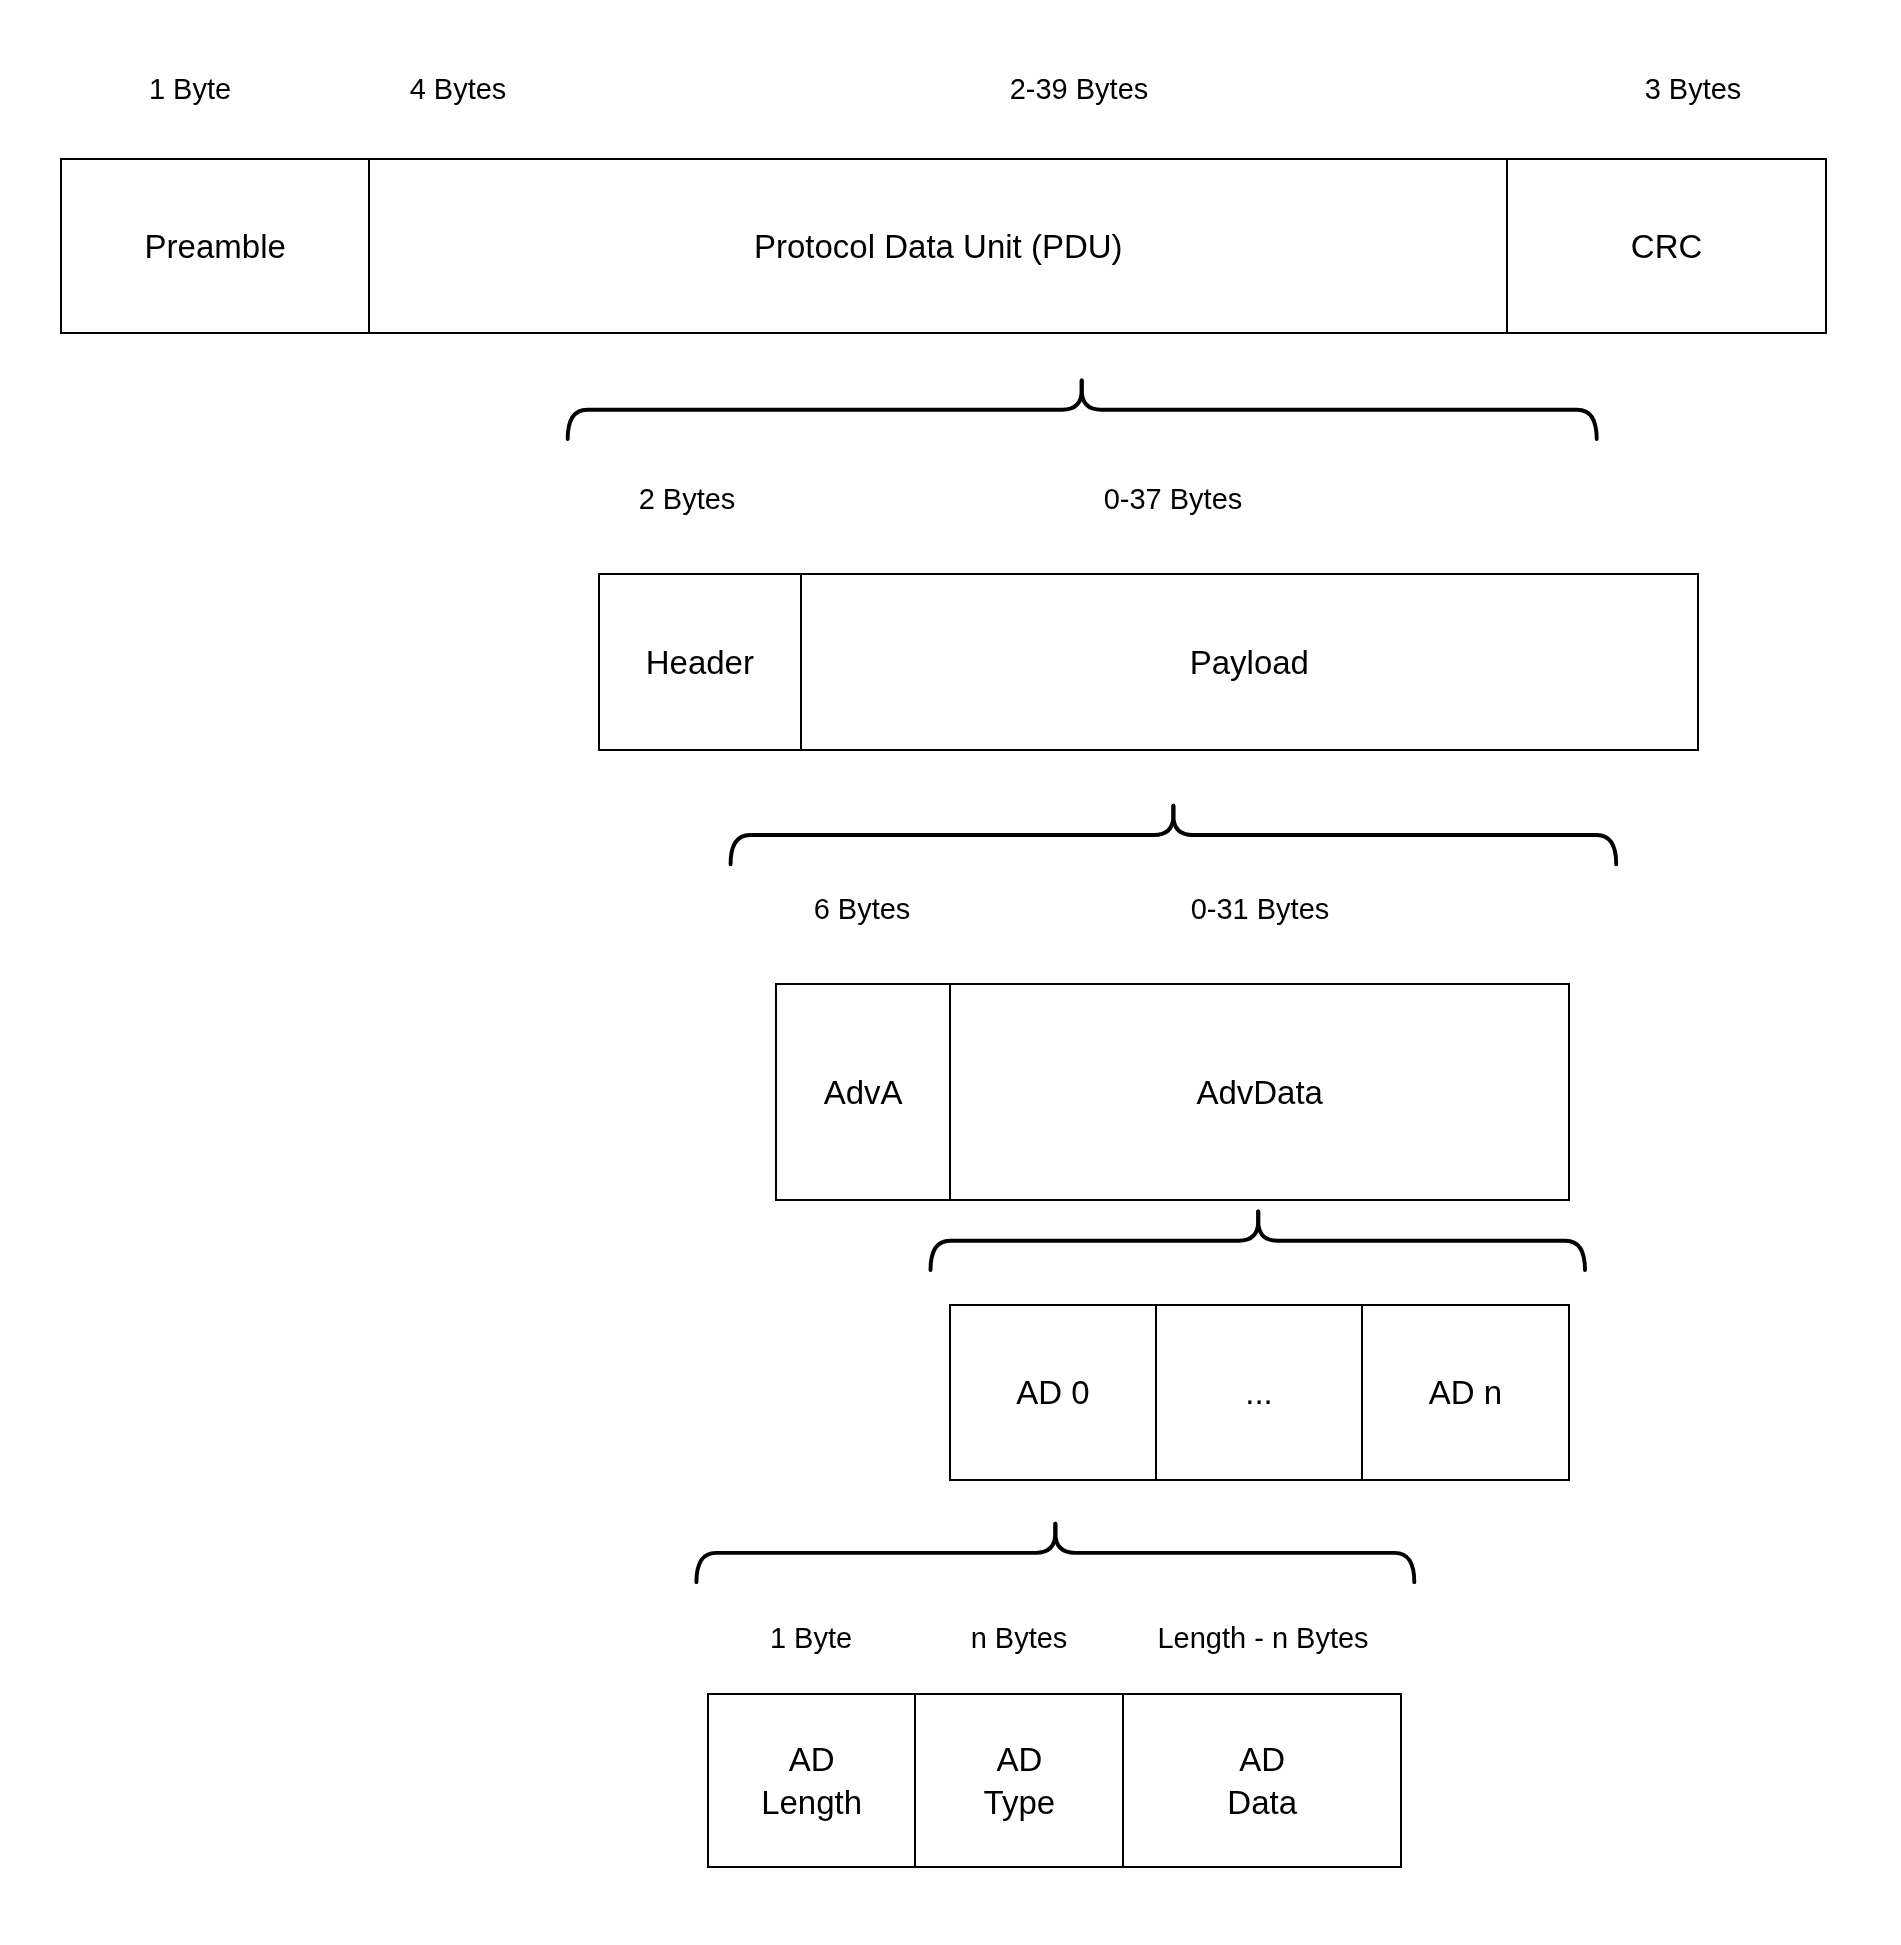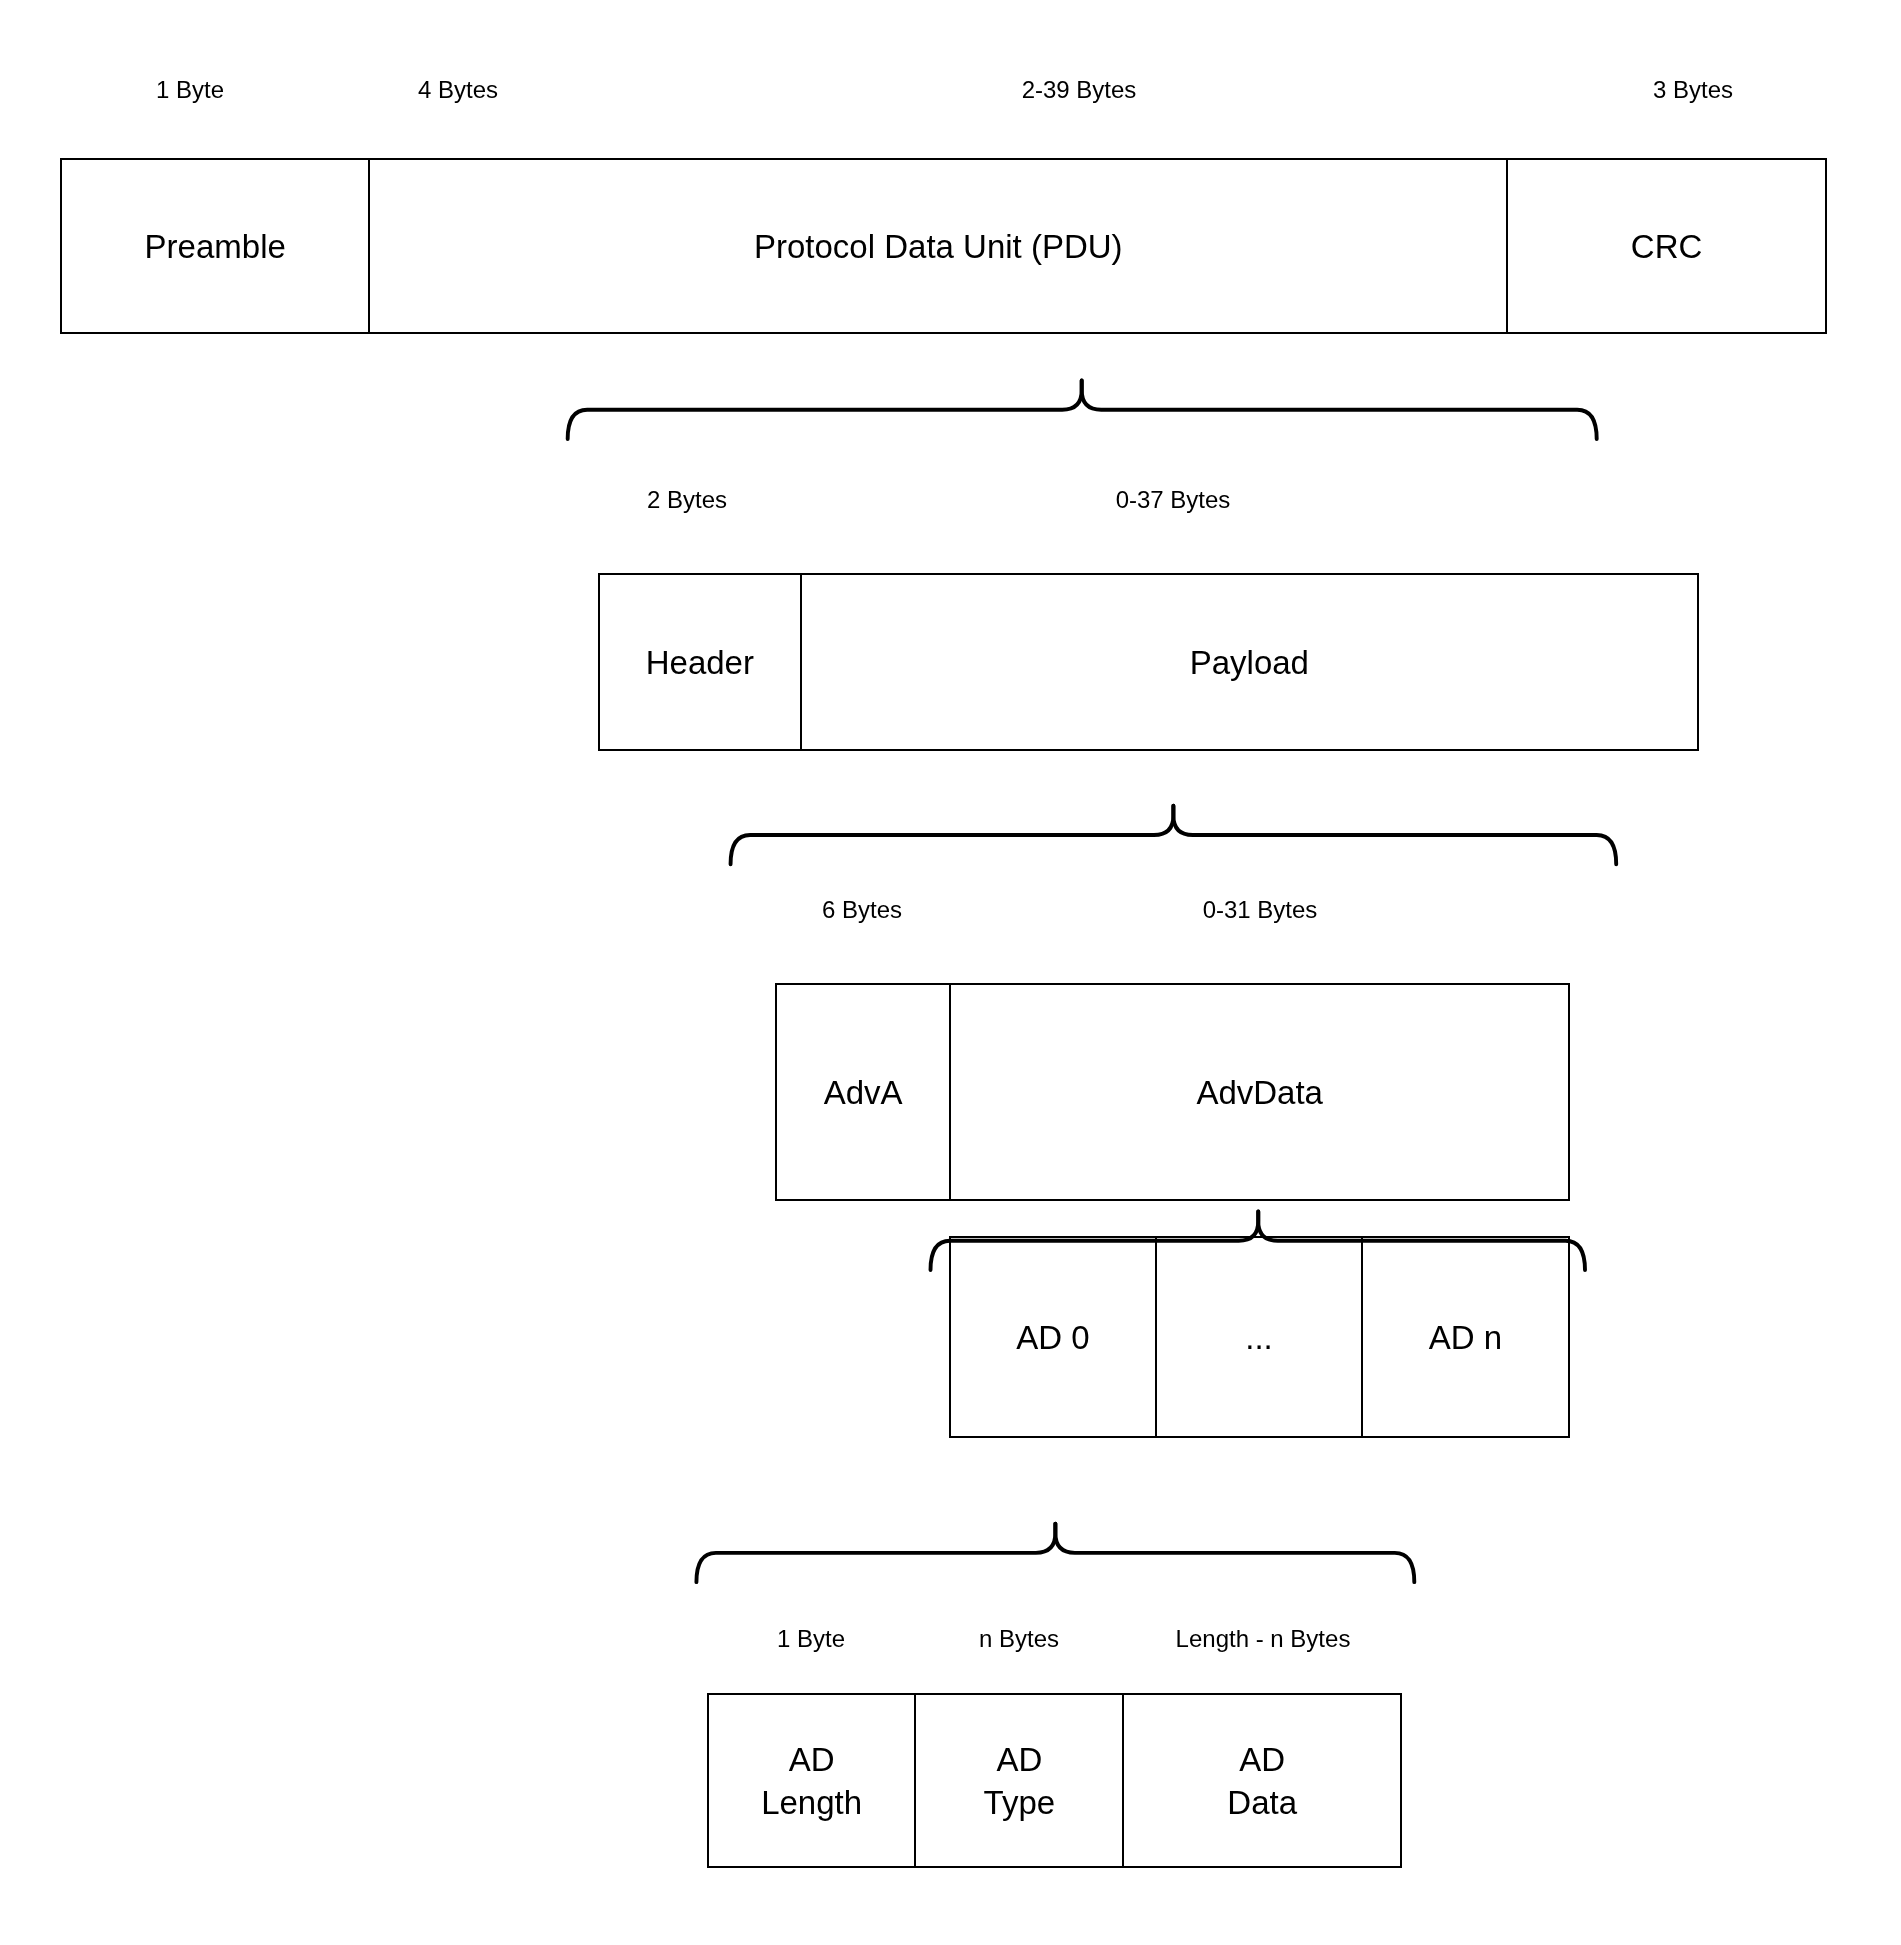--- a/index.html
+++ b/index.html
@@ -11,21 +11,21 @@
     position: relative;
     width: 1902px;
     height: 1946px;
     background: #ffffff;
     font-family: "Liberation Sans", sans-serif;
     color: #000000;
   }
   .lbl {
     position: absolute;
     transform: translateX(-50%);
-    font-size: 24px;
+    font-size: 29px;
     line-height: 39px;
     white-space: nowrap;
     text-align: center;
   }
   .row {
     position: absolute;
     display: flex;
     border: 2.9px solid #000000;
     box-sizing: border-box;
     background: #ffffff;
@@ -83,21 +83,21 @@
   </div>
 
   <div class="lbl" style="left:862px; top:890px">6 Bytes</div>
   <div class="lbl" style="left:1260px; top:890px">0-31 Bytes</div>
 
   <div class="row" style="left:775px; top:983px; width:795px; height:218px">
     <div class="cell" style="flex:178 1 0%">AdvA</div>
     <div class="cell" style="flex:637 1 0%">AdvData</div>
   </div>
 
-  <div class="row" style="left:949px; top:1236px; width:621px; height:202px">
+  <div class="row" style="left:949px; top:1304px; width:621px; height:177px">
     <div class="cell" style="flex:212 1 0%">AD 0</div>
     <div class="cell" style="flex:212 1 0%">...</div>
     <div class="cell" style="flex:213 1 0%">AD n</div>
   </div>
 
   <div class="lbl" style="left:811px; top:1619px">1 Byte</div>
   <div class="lbl" style="left:1019px; top:1619px">n Bytes</div>
   <div class="lbl" style="left:1263px; top:1619px">Length - n Bytes</div>
 
   <div class="row" style="left:707px; top:1693px; width:695px; height:175px">

